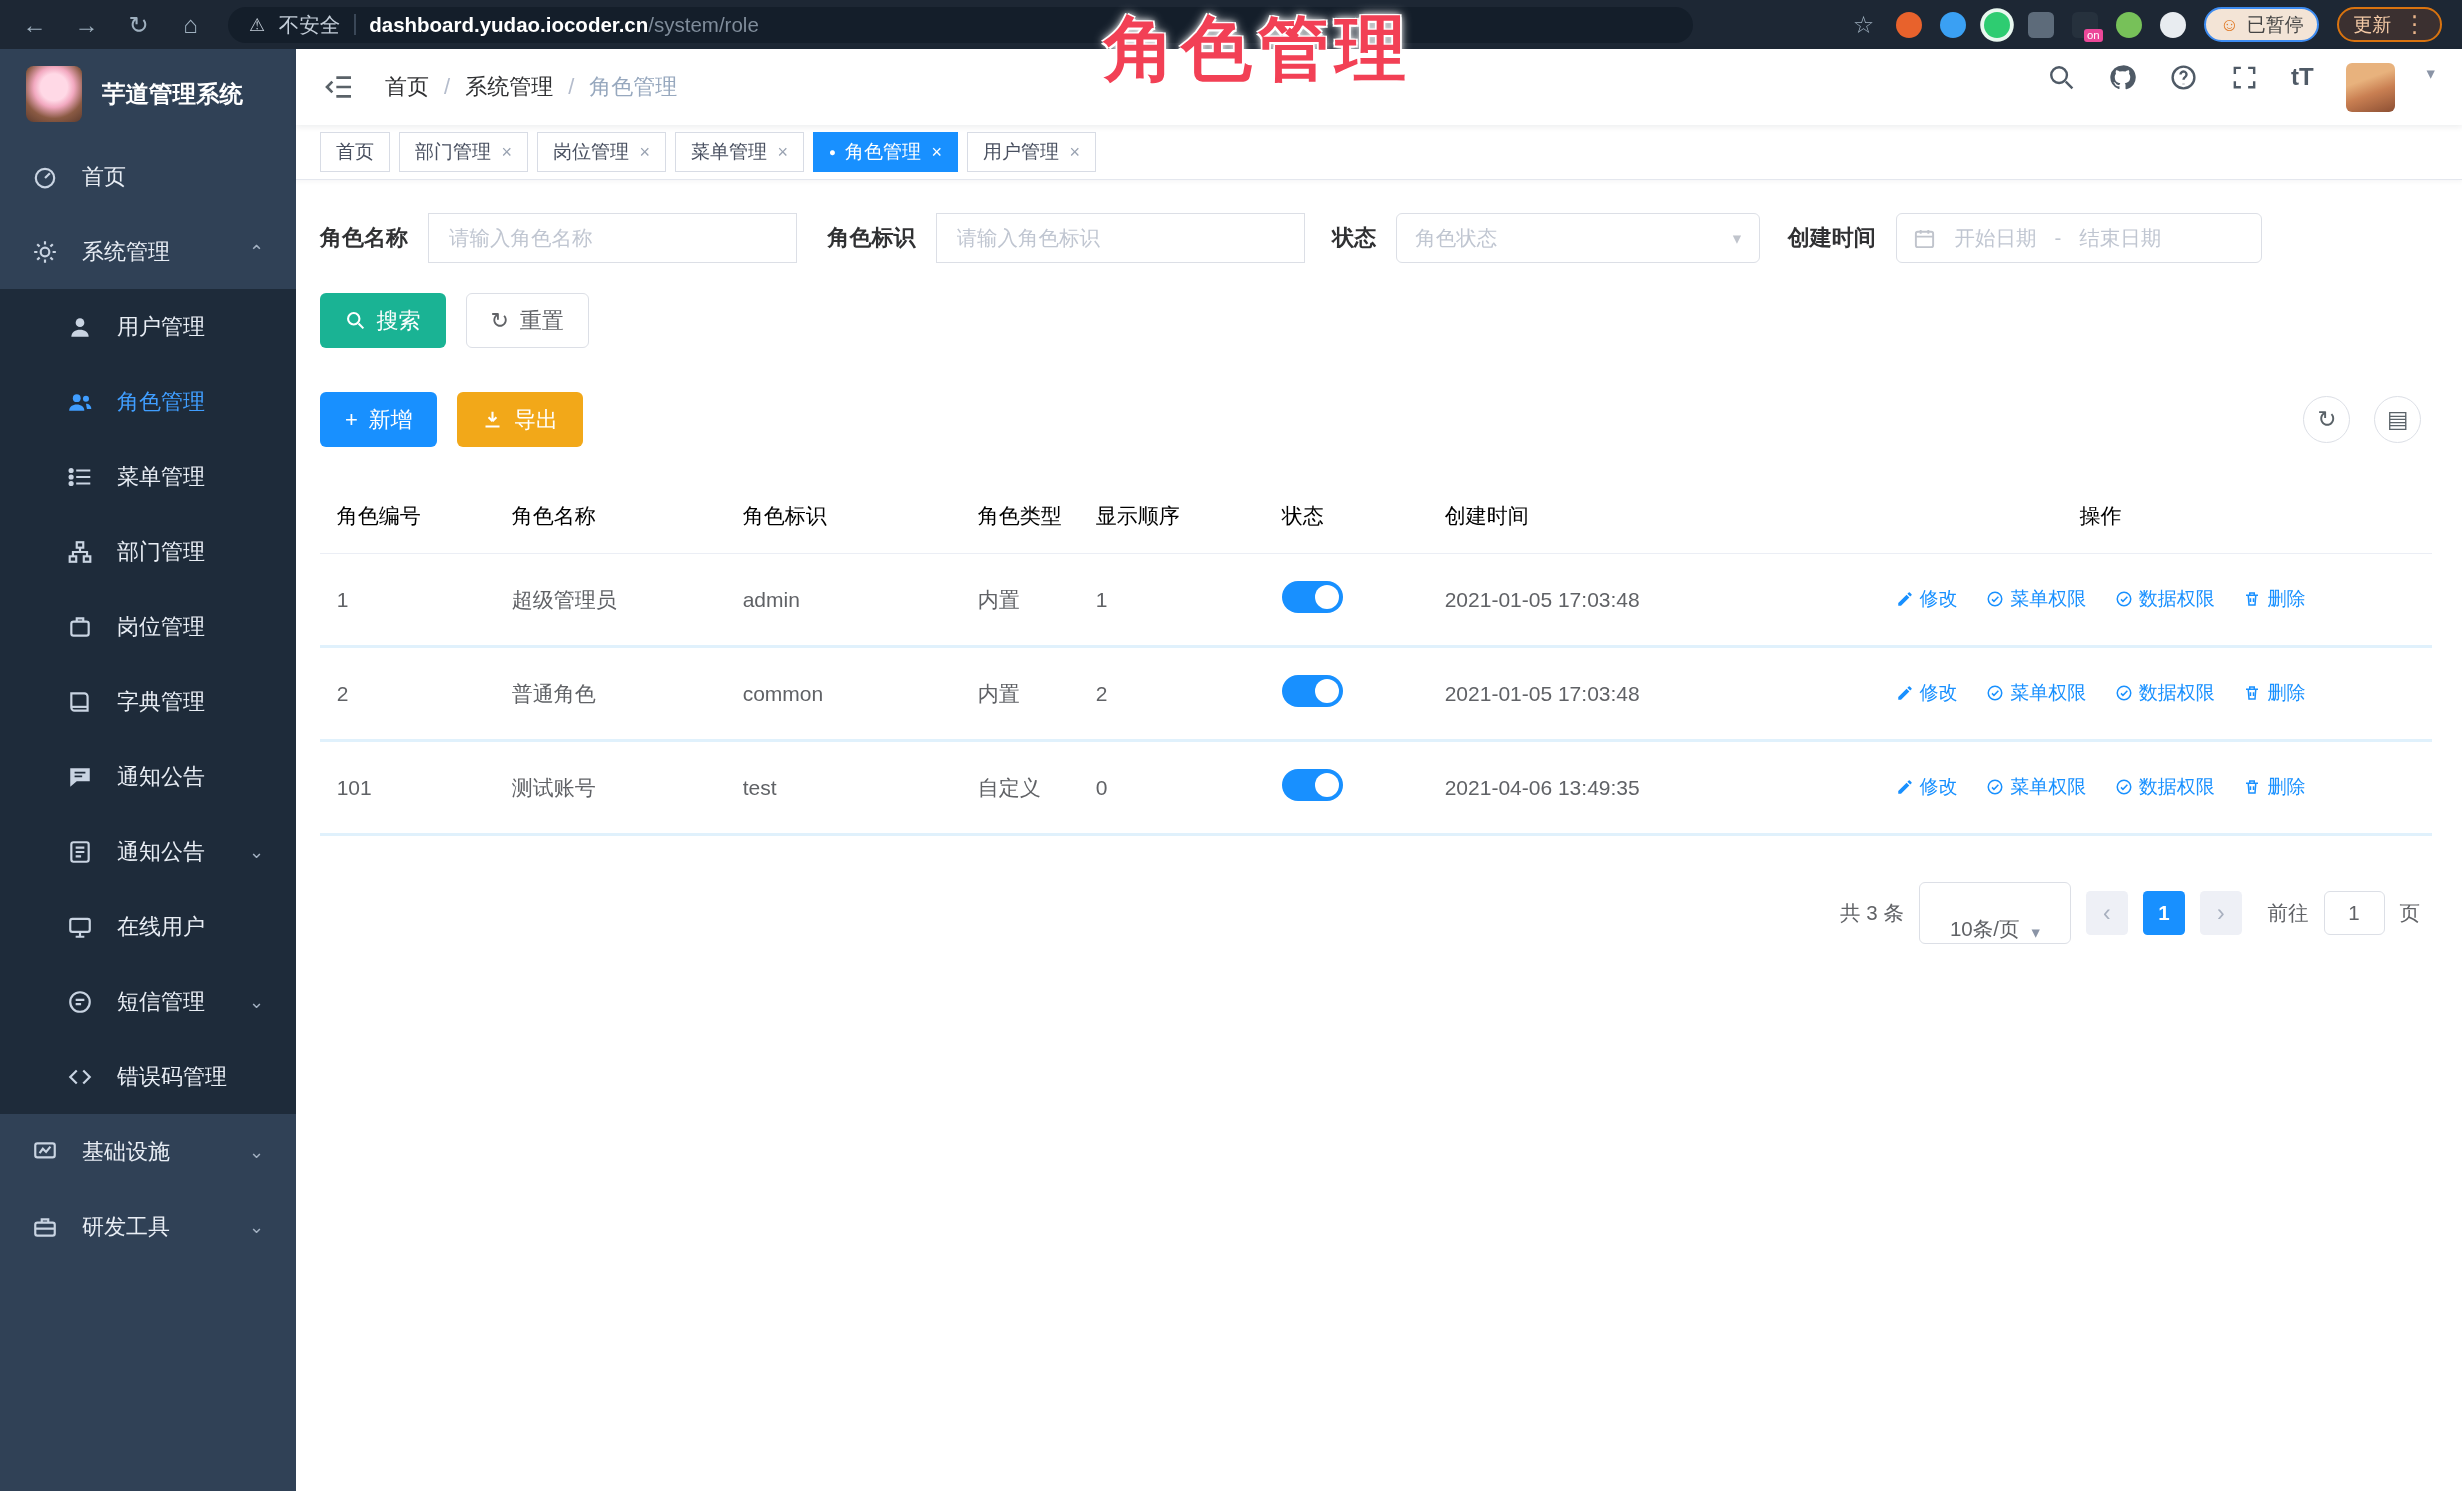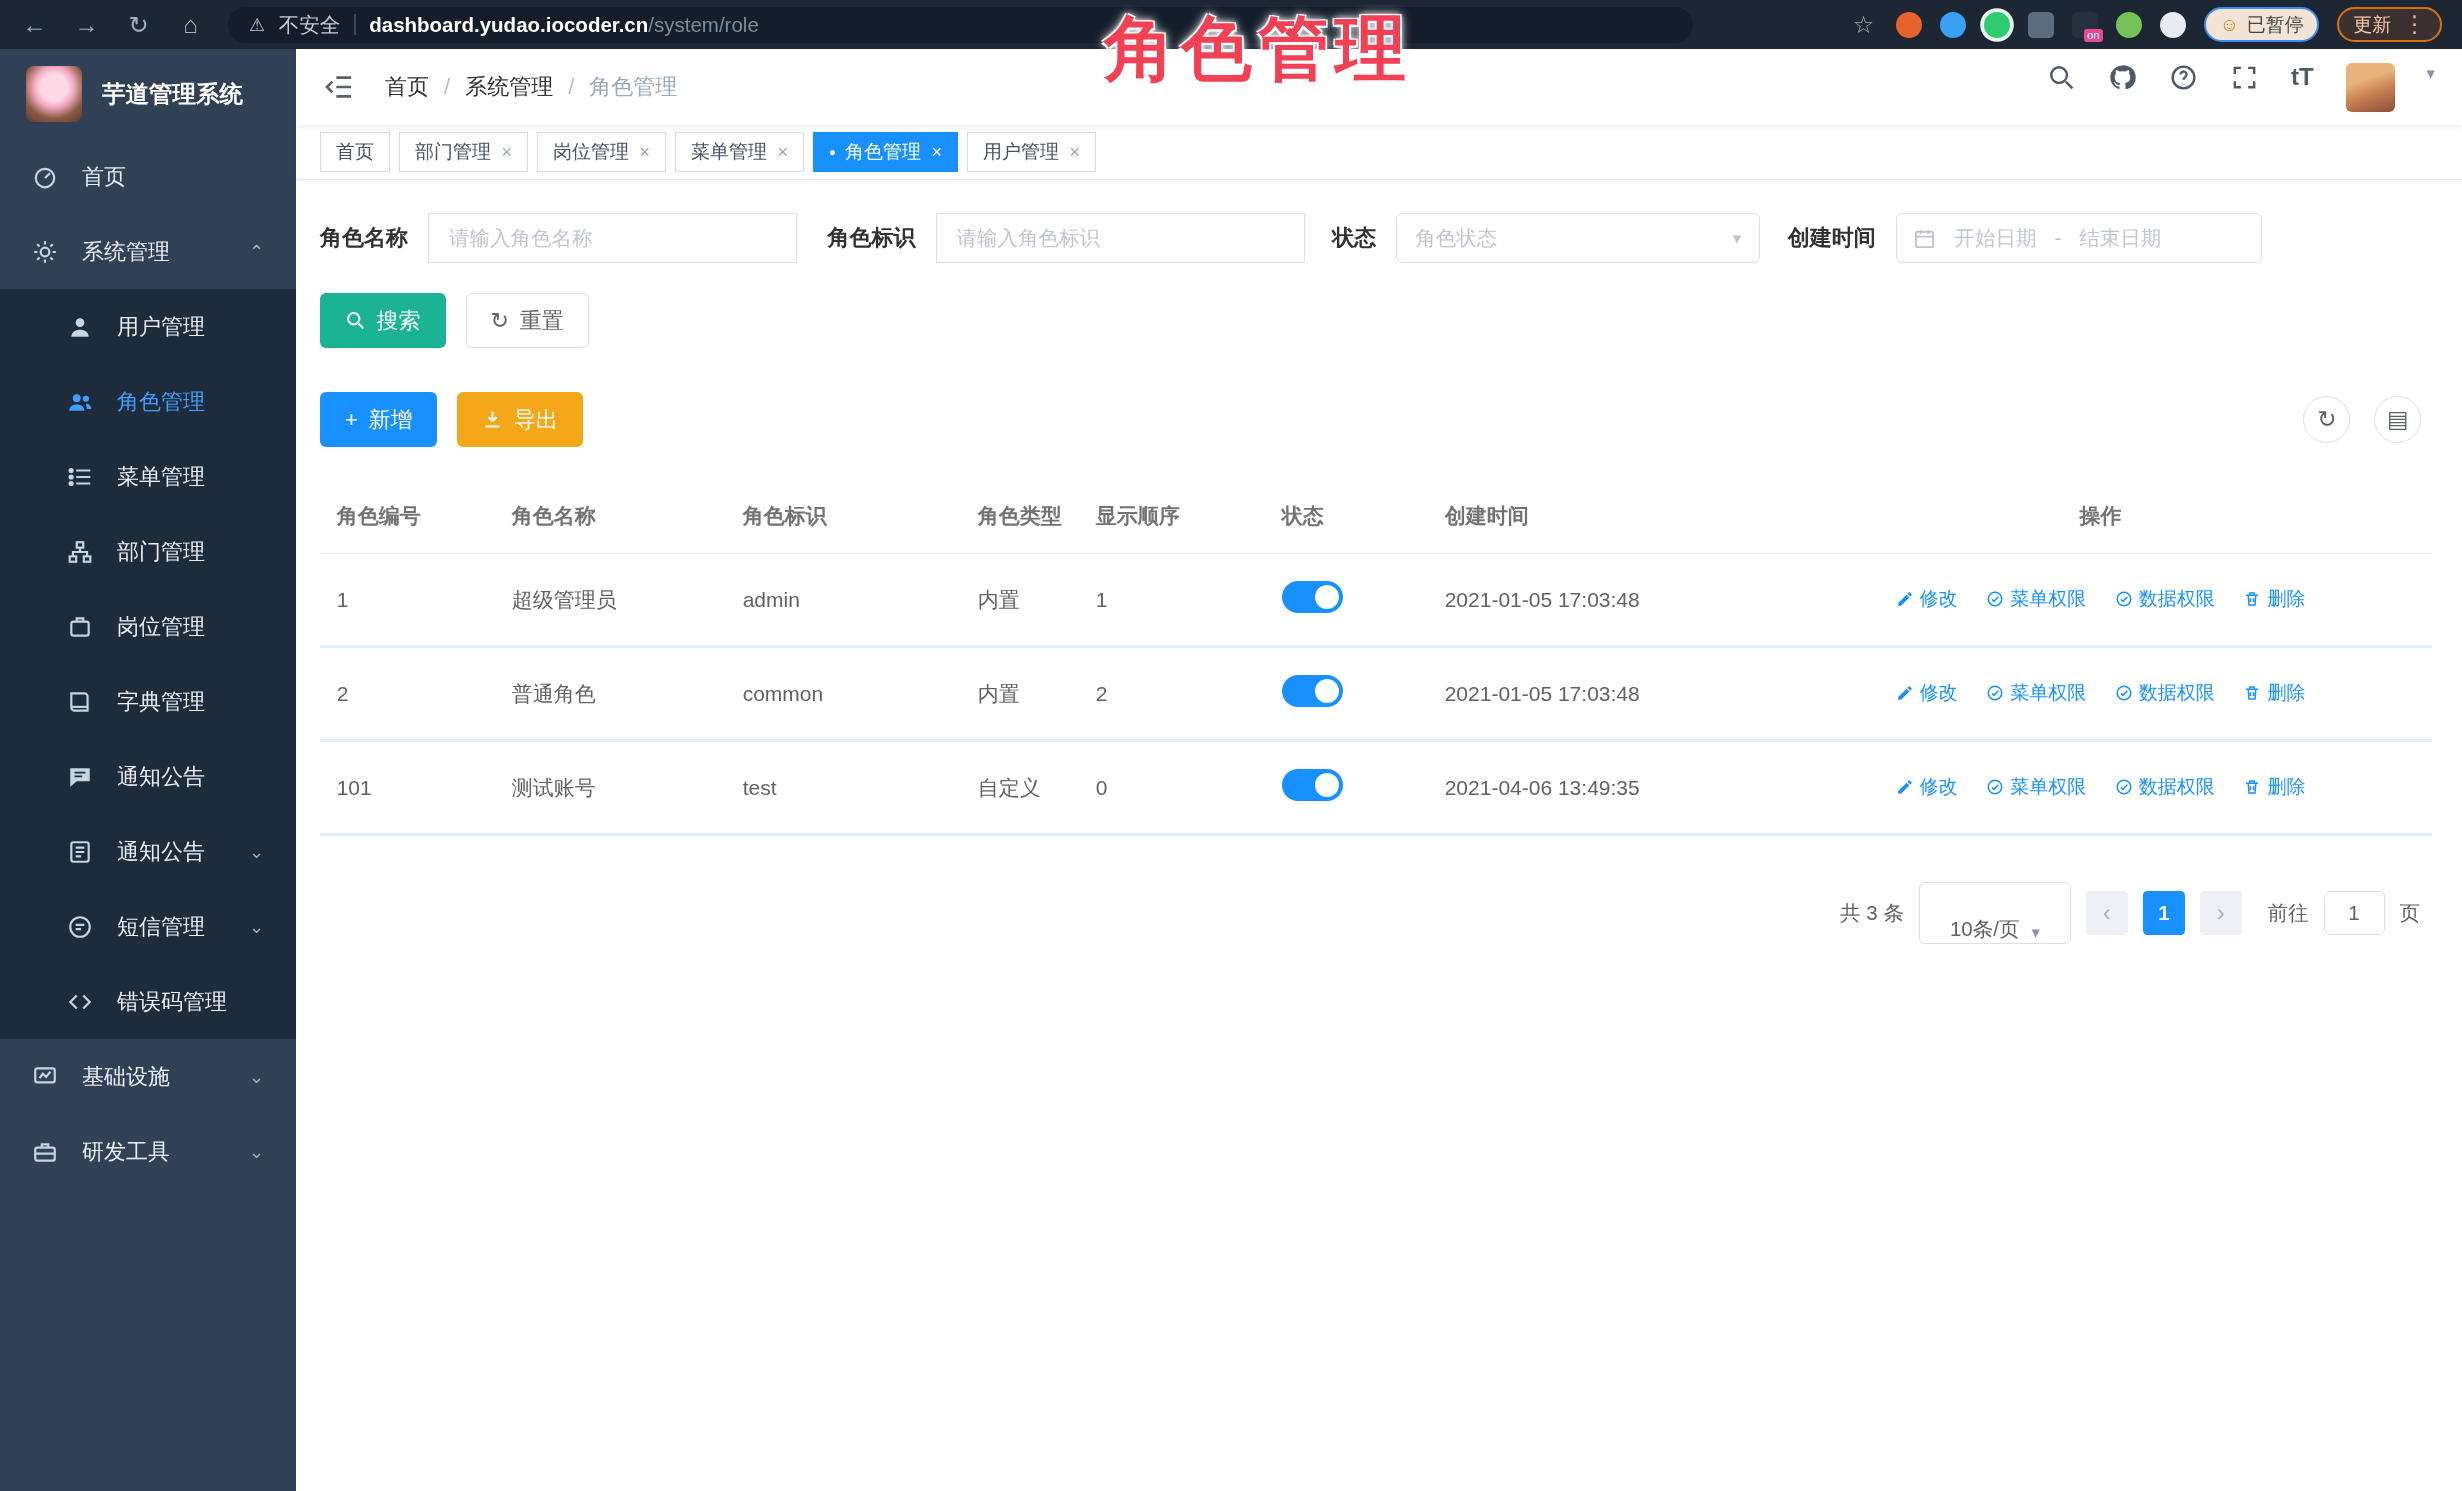--- a/index.html
+++ b/index.html
@@ -78,21 +78,21 @@
 .bicon{width:21px;height:21px}.bicon svg{width:21px;height:21px;display:block}
 .btn-search{background:#1ab394;color:#fff}
 .btn-reset{border-color:#dcdfe6;color:#606266}
 .toolbar-row{margin-top:44px;display:flex;gap:20px;align-items:center}
 .btn-add{background:#1890ff;color:#fff}
 .btn-export{background:#f2a819;color:#fff}
 .tool-circles{margin-left:auto;display:flex;gap:24px;padding-right:10.6px}
 .circle-btn{width:47px;height:47px;border:1.5px solid #dcdfe6;border-radius:50%;display:flex;align-items:center;justify-content:center;color:#5a6268;font-size:23px;background:#fff;cursor:pointer}
 
 table{margin-top:32px;width:100%;border-collapse:collapse;table-layout:fixed}
-th{font-size:21px;color:#737373;font-weight:bold;text-align:left;padding:23px 16.7px;border-bottom:1.5px solid #ebeef5}
+th{font-size:21px;color:#000000;font-weight:normal;text-align:left;padding:23px 16.7px;border-bottom:1.5px solid #ebeef5}
 td{font-size:21px;color:#606266;padding:27px 16.7px;border-bottom:3px solid #e0f1fc;background:#fff}
 .tc{text-align:center}
 .switch{width:61px;height:32px;border-radius:16.7px;background:#1890ff;position:relative;display:inline-block;cursor:pointer}
 .switch::after{content:"";position:absolute;right:3.8px;top:3.8px;width:24px;height:24px;background:#fff;border-radius:50%}
 .op-link{color:#1890ff;font-size:19px;margin:0 11.4px;display:inline-flex;align-items:center;gap:6px;cursor:pointer;white-space:nowrap}
 .oic{width:18px;height:18px}.oic svg{width:18px;height:18px;display:block}
 
 .pagination{margin-top:46px;display:flex;justify-content:flex-end;align-items:center;gap:15px;font-size:20.5px;color:#606266;padding-right:12px}
 .psize{width:152px;height:62px;border:1.5px solid #dcdfe6;border-radius:6px;display:flex;align-items:flex-end;justify-content:center;gap:12px;color:#606266;cursor:pointer}
 .pbtn{width:42px;height:44px;background:#eef0f6;border-radius:4.6px;display:flex;align-items:center;justify-content:center;color:#a8b0bf;font-size:23px;cursor:pointer}
@@ -235,20 +235,29 @@
       </div>
       <div class="menu-item">
         <span class="mico">
             <svg viewBox="0 0 24 24" fill="none" stroke="currentColor" stroke-width="2">
               <rect x="4" y="3" width="16" height="18" rx="2"></rect>
               <path d="M8 8h8M8 12h8M8 16h5"></path>
             </svg>
           </span>
         <span>通知公告</span>
         <span class="chev">⌄</span>
+      </div>
+      <div class="menu-item">
+        <span class="mico">
+            <svg viewBox="0 0 24 24" fill="none" stroke="currentColor" stroke-width="2">
+              <rect x="3" y="4.5" width="18" height="12" rx="2"></rect>
+              <path d="M8 21h8M12 16.5V21"></path>
+            </svg>
+          </span>
+        <span>在线用户</span>
       </div>
       <div class="menu-item">
         <span class="mico">
             <svg viewBox="0 0 24 24" fill="none" stroke="currentColor" stroke-width="2">
               <circle cx="12" cy="12" r="9"></circle>
               <path d="M8 10h8M8 14h5"></path>
             </svg>
           </span>
         <span>短信管理</span>
         <span class="chev">⌄</span>

